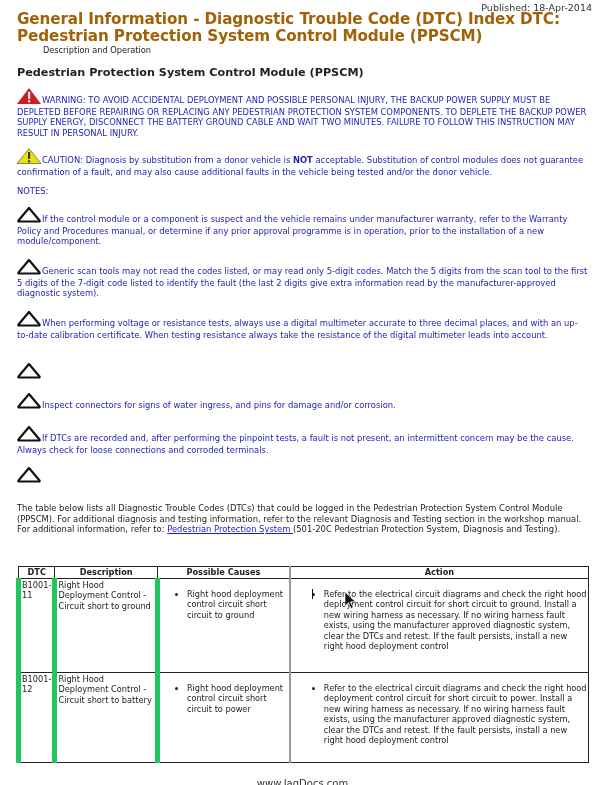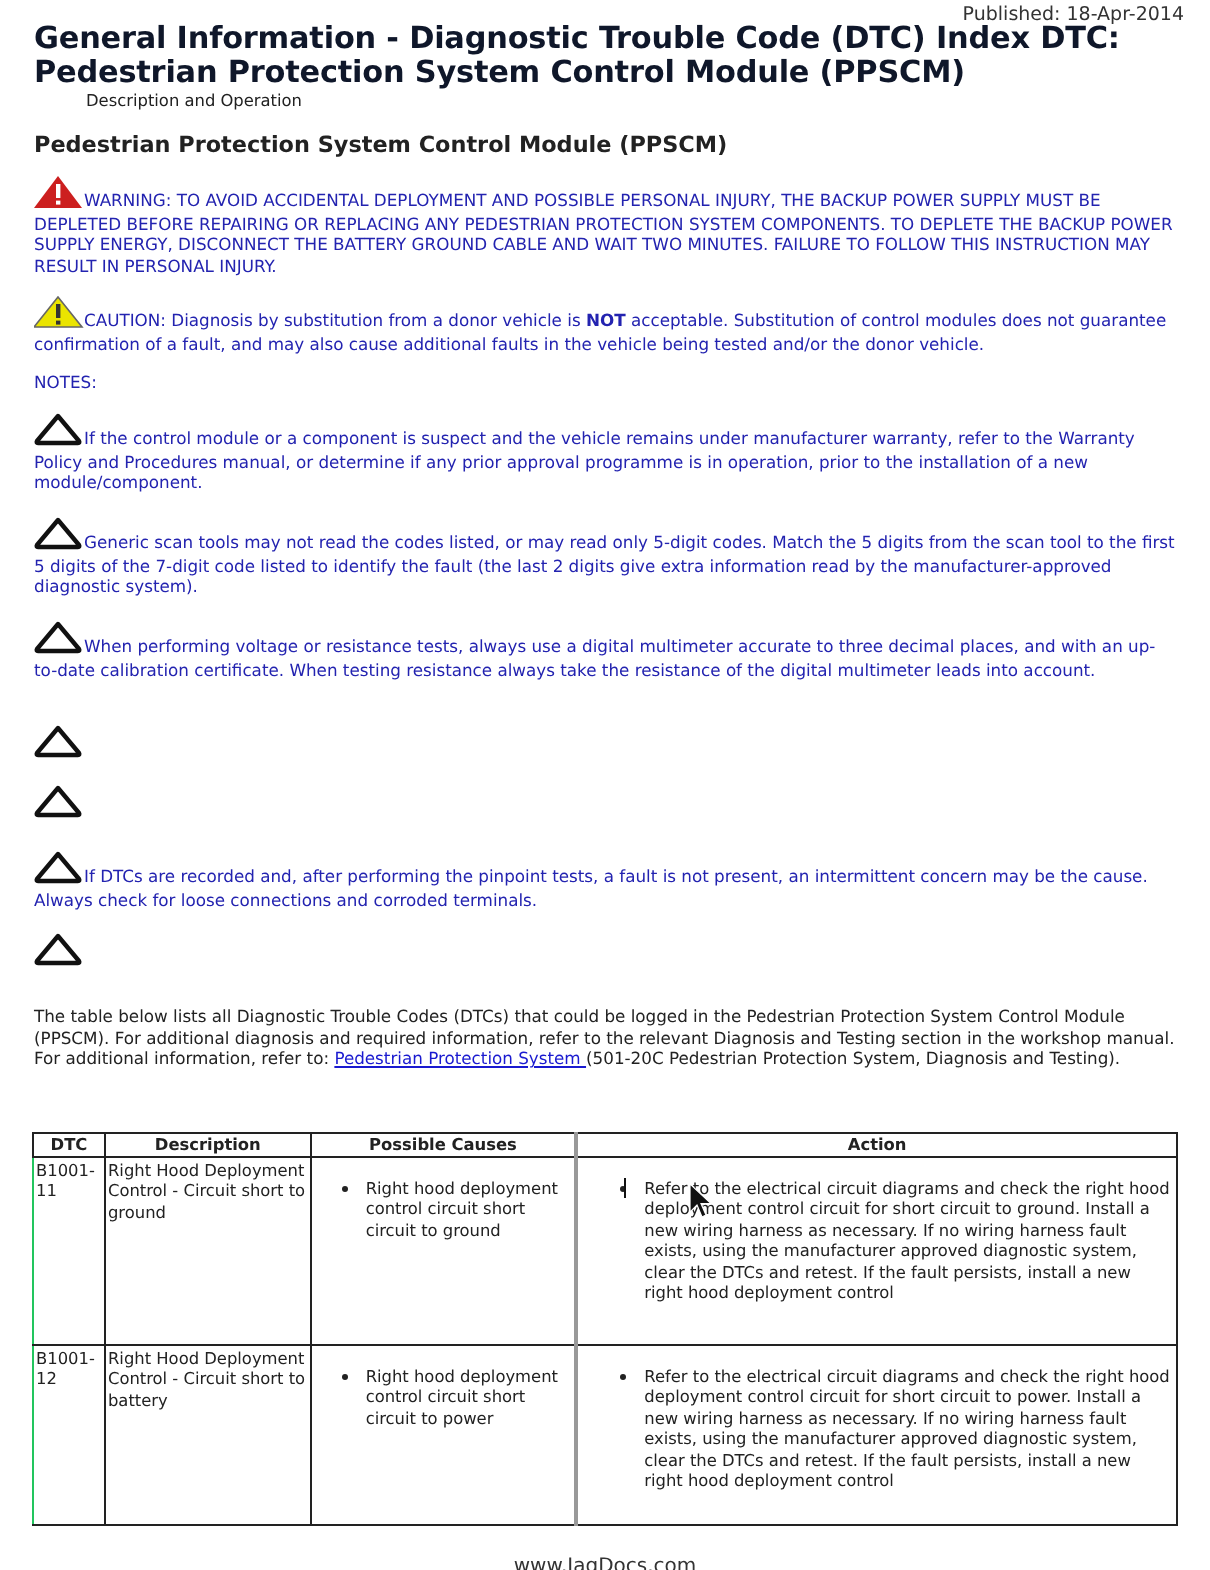--- a/index.html
+++ b/index.html
@@ -1,32 +1,32 @@
 <!DOCTYPE html>
 <html><head>
 <meta charset="utf-8">
 <style>
   html, body { margin:0; padding:0; background:#fff; }
   body { width:605px; height:785px; overflow:hidden; position:relative;
          font-family:"DejaVu Sans", sans-serif; color:#222; }
   .published { position:absolute; right:13px; top:2px; font-size:9.5px; color:#333; }
   .title { position:absolute; left:17px; top:11px; width:580px; font-size:15.2px; font-weight:bold;
-           line-height:17px; color:#0f172a; margin:0; letter-spacing:-0.1px; }
+           line-height:17px; color:#a16207; margin:0; letter-spacing:-0.1px; }
   .subtitle { position:absolute; left:17px; top:45px; font-size:8.2px; color:#222;margin-left:26px; }
   .section-title { position:absolute; left:17px; top:66px; font-size:11.2px; font-weight:bold; color:#222; margin:0; }
   .blk { position:absolute; left:17px; width:572px; font-size:8.4px; line-height:10.6px; color:#2323b0; }
   .blk .icon { display:inline-block; vertical-align:-1px; margin-right:0; }
   .blk b { color:#2323b0; }
   .notes-label { position:absolute; left:17px; top:186px; font-size:8.4px; color:#2323b0; }
   .plain { position:absolute; left:17px; width:572px; font-size:8.4px; line-height:10.6px; color:#222; }
   .plain a { color:#1a1ad0; text-decoration:underline; }
   table.dtc { position:absolute; left:16px; top:566px; width:573px; border-collapse:collapse;
               font-size:8.2px; line-height:10.4px; color:#222; }
   table.dtc th { border:1px solid #222; font-weight:bold; padding:0 2px; height:11px; text-align:center; }
-  table.dtc td { border-left:1px solid #22c55e; border-right:1px solid #222; vertical-align:top; padding:1px 1px; }
+  table.dtc td { border-left:5px solid #22c55e; border-right:1px solid #222; vertical-align:top; padding:1px 1px; }
   table.dtc tr.r1 td { border-bottom:1px solid #222; height:91px; }
   table.dtc tr.r2 td { border-bottom:1.5px solid #222; height:87px; }
   table.dtc td.sep, table.dtc th.sep { border-left:2px solid #999; }
   table.dtc ul { margin:0; padding-left:22px; }
   table.dtc td.cause ul { margin-top:9px; padding-left:26px; }
   table.dtc td.act ul { margin-top:9px; padding-left:32px; }
   table.dtc li { list-style:disc; }
   .cursor { position:absolute; left:345px; top:592px; }
   .textcursor { position:absolute; left:312px; top:589px; width:1px; height:10px; background:#111; }
   .footer { position:absolute; left:0; width:605px; top:778px; text-align:center; font-size:10px; color:#333; }
@@ -77,35 +77,35 @@
       </svg></span><span>When performing voltage or resistance tests, always use a digital multimeter accurate to three decimal places, and with an up-to-date calibration certificate. When testing resistance always take the resistance of the digital multimeter leads into account.</span>
 </div>
 <div class="blk" style="top:362px;">
   <span class="icon"><svg width="25" height="17" viewBox="0 0 25 17">
         <path d="M12 2 L22.5 14.5 Q23 15.5 22 15.5 L2 15.5 Q1 15.5 1.5 14.5 Z" fill="none" stroke="#111" stroke-width="2.2" stroke-linejoin="round"></path>
       </svg></span>
 </div>
 <div class="blk" style="top:392px;">
   <span class="icon"><svg width="25" height="17" viewBox="0 0 25 17">
         <path d="M12 2 L22.5 14.5 Q23 15.5 22 15.5 L2 15.5 Q1 15.5 1.5 14.5 Z" fill="none" stroke="#111" stroke-width="2.2" stroke-linejoin="round"></path>
-      </svg></span>
+      </svg></span><span>Inspect connectors for signs of water ingress, and pins for damage and/or corrosion.</span>
 </div>
 <div class="blk" style="top:425px;">
   <span class="icon"><svg width="25" height="17" viewBox="0 0 25 17">
         <path d="M12 2 L22.5 14.5 Q23 15.5 22 15.5 L2 15.5 Q1 15.5 1.5 14.5 Z" fill="none" stroke="#111" stroke-width="2.2" stroke-linejoin="round"></path>
       </svg></span><span>If DTCs are recorded and, after performing the pinpoint tests, a fault is not present, an intermittent concern may be the cause. Always check for loose connections and corroded terminals.</span>
 </div>
 <div class="blk" style="top:466px;">
   <span class="icon"><svg width="25" height="17" viewBox="0 0 25 17">
         <path d="M12 2 L22.5 14.5 Q23 15.5 22 15.5 L2 15.5 Q1 15.5 1.5 14.5 Z" fill="none" stroke="#111" stroke-width="2.2" stroke-linejoin="round"></path>
       </svg></span>
 </div>
 
 <div class="plain" style="top:503px;">
-  <span>The table below lists all Diagnostic Trouble Codes (DTCs) that could be logged in the Pedestrian Protection System Control Module (PPSCM). For additional diagnosis and required information, refer to the relevant Diagnosis and Testing section in the workshop manual.</span><br>
+  <span>The table below lists all Diagnostic Trouble Codes (DTCs) that could be logged in the Pedestrian Protection System Control Module (PPSCM). For additional diagnosis and testing information, refer to the relevant Diagnosis and Testing section in the workshop manual.</span><br>
   <span>For additional information, refer to: </span><a href="#">Pedestrian Protection System </a><span>(501-20C Pedestrian Protection System, Diagnosis and Testing).</span>
 </div>
 
 <table class="dtc">
   <colgroup>
       <col style="width:36px">
       <col style="width:103px">
       <col style="width:133px">
       <col style="width:301px">
     </colgroup>

